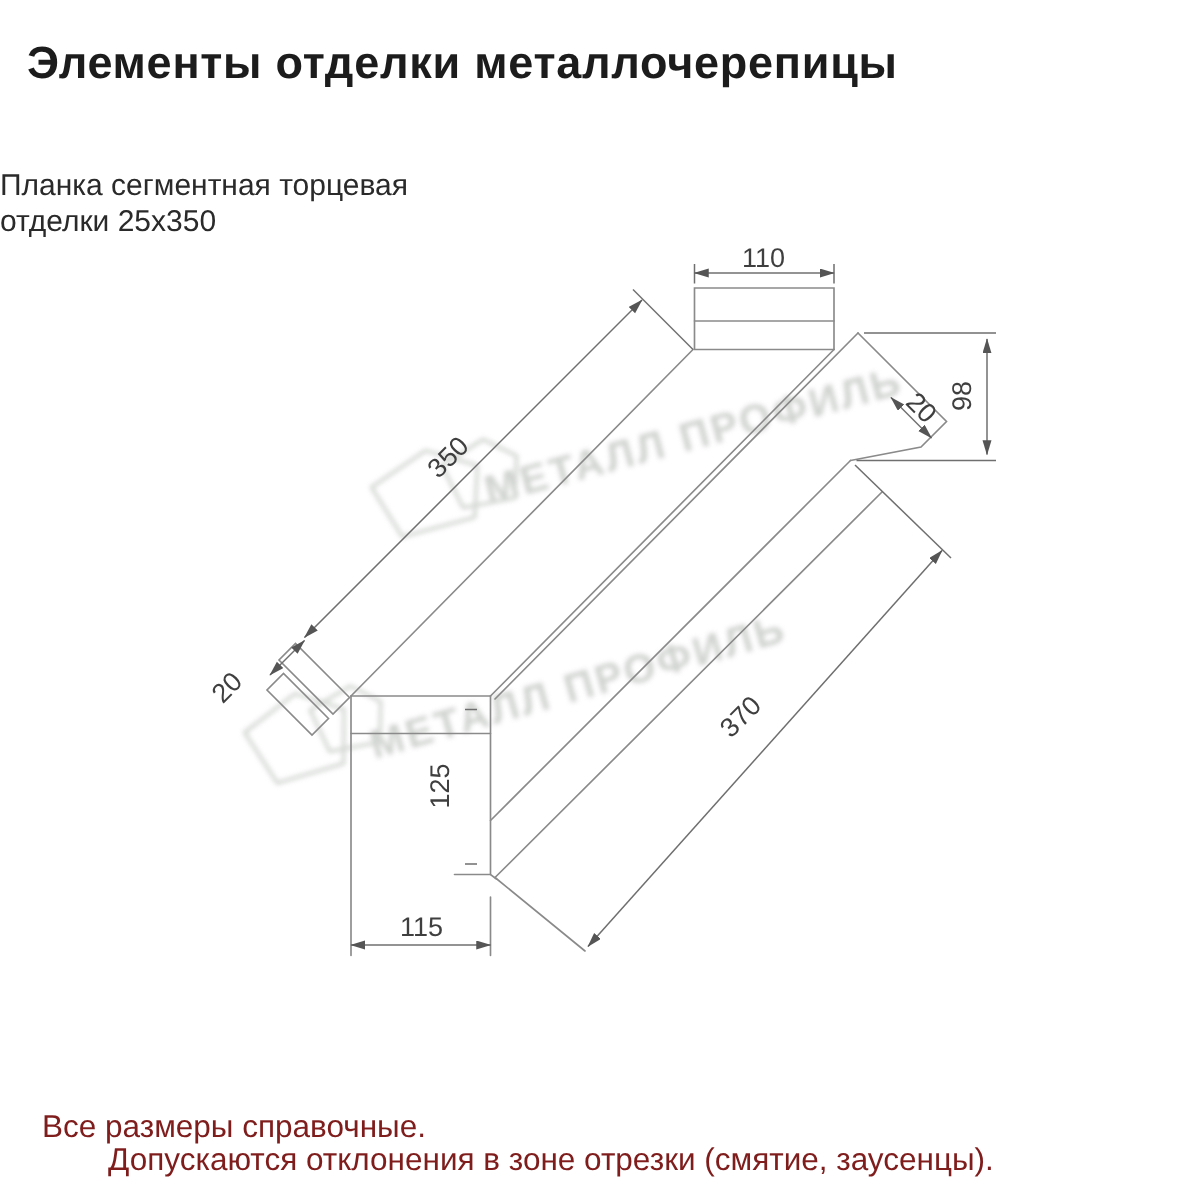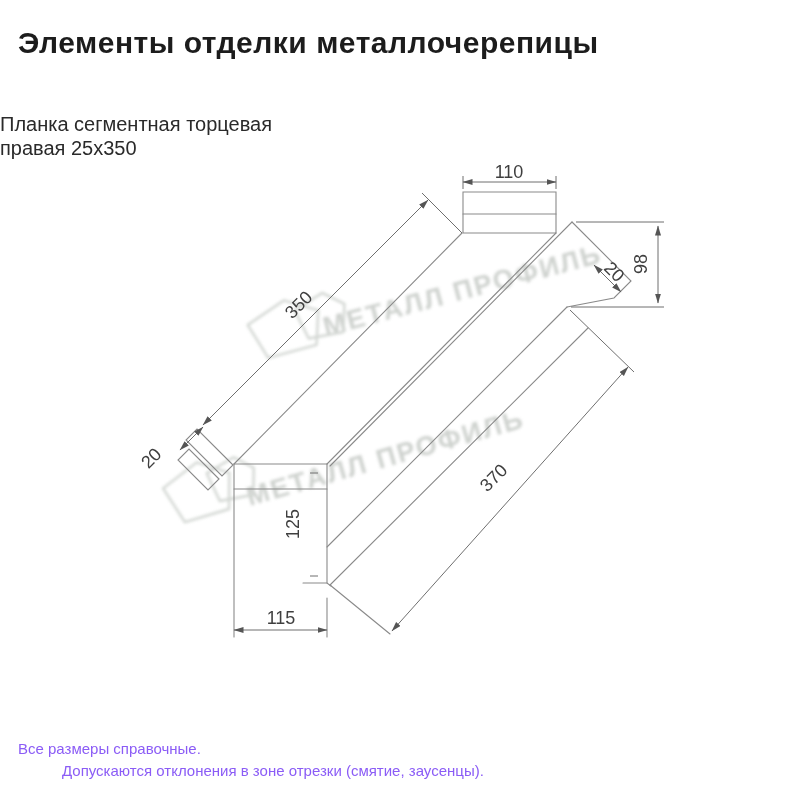--- a/index.html
+++ b/index.html
@@ -11,21 +11,21 @@
     position:absolute;top:26px;left:0;width:800px;text-align:left;
     font-size:30px;font-weight:bold;color:#1c1c1c;letter-spacing:0.5px;padding-left:18px;
   }
   .subtitle{
     position:absolute;left:0;width:800px;text-align:left;
     font-size:20px;color:#2a2a2a;
   }
   .subtitle.l1{top:113px;}
   .subtitle.l2{top:137px;}
   .footer{
-    position:absolute;left:18px;font-size:15px;color:#8b5cf6;
+    position:absolute;left:28px;font-size:21px;color:#7f1d1d;
   }
   .footer.f1{top:740px;}
   .footer.f2{top:762px;margin-left:44px;}
   svg{position:absolute;top:0;left:0;}
   text.dim{
     font-family:"Liberation Sans", sans-serif;
     font-size:18px;fill:#3f3f3f;
   }
   text.wm{
     font-family:"Liberation Sans", sans-serif;
@@ -35,21 +35,21 @@
   .dline{stroke:#6f6f6f;stroke-width:1;fill:none;}
   .wmshape{stroke:#cdd1cd;stroke-width:2.4;fill:none;stroke-linejoin:round;}
 </style>
 </head>
 <body>
 
 <div id="page">
 
   <div class="title">Элементы отделки металлочерепицы</div>
   <div class="subtitle l1">Планка сегментная торцевая</div>
-  <div class="subtitle l2">правая 25х350</div>
+  <div class="subtitle l2">отделки 25х350</div>
 
   <svg width="800" height="800" viewBox="0 0 800 800">
     <defs>
       <marker id="ah" markerWidth="12" markerHeight="9" refX="9.5" refY="3" orient="auto-start-reverse" markerUnits="userSpaceOnUse">
         <path d="M0,0 L10,3 L0,6 Z" fill="#555555"></path>
       </marker>
       <filter id="wmblur" x="-20%" y="-20%" width="140%" height="140%">
         <feGaussianBlur stdDeviation="1.6"></feGaussianBlur>
       </filter>
     </defs>

